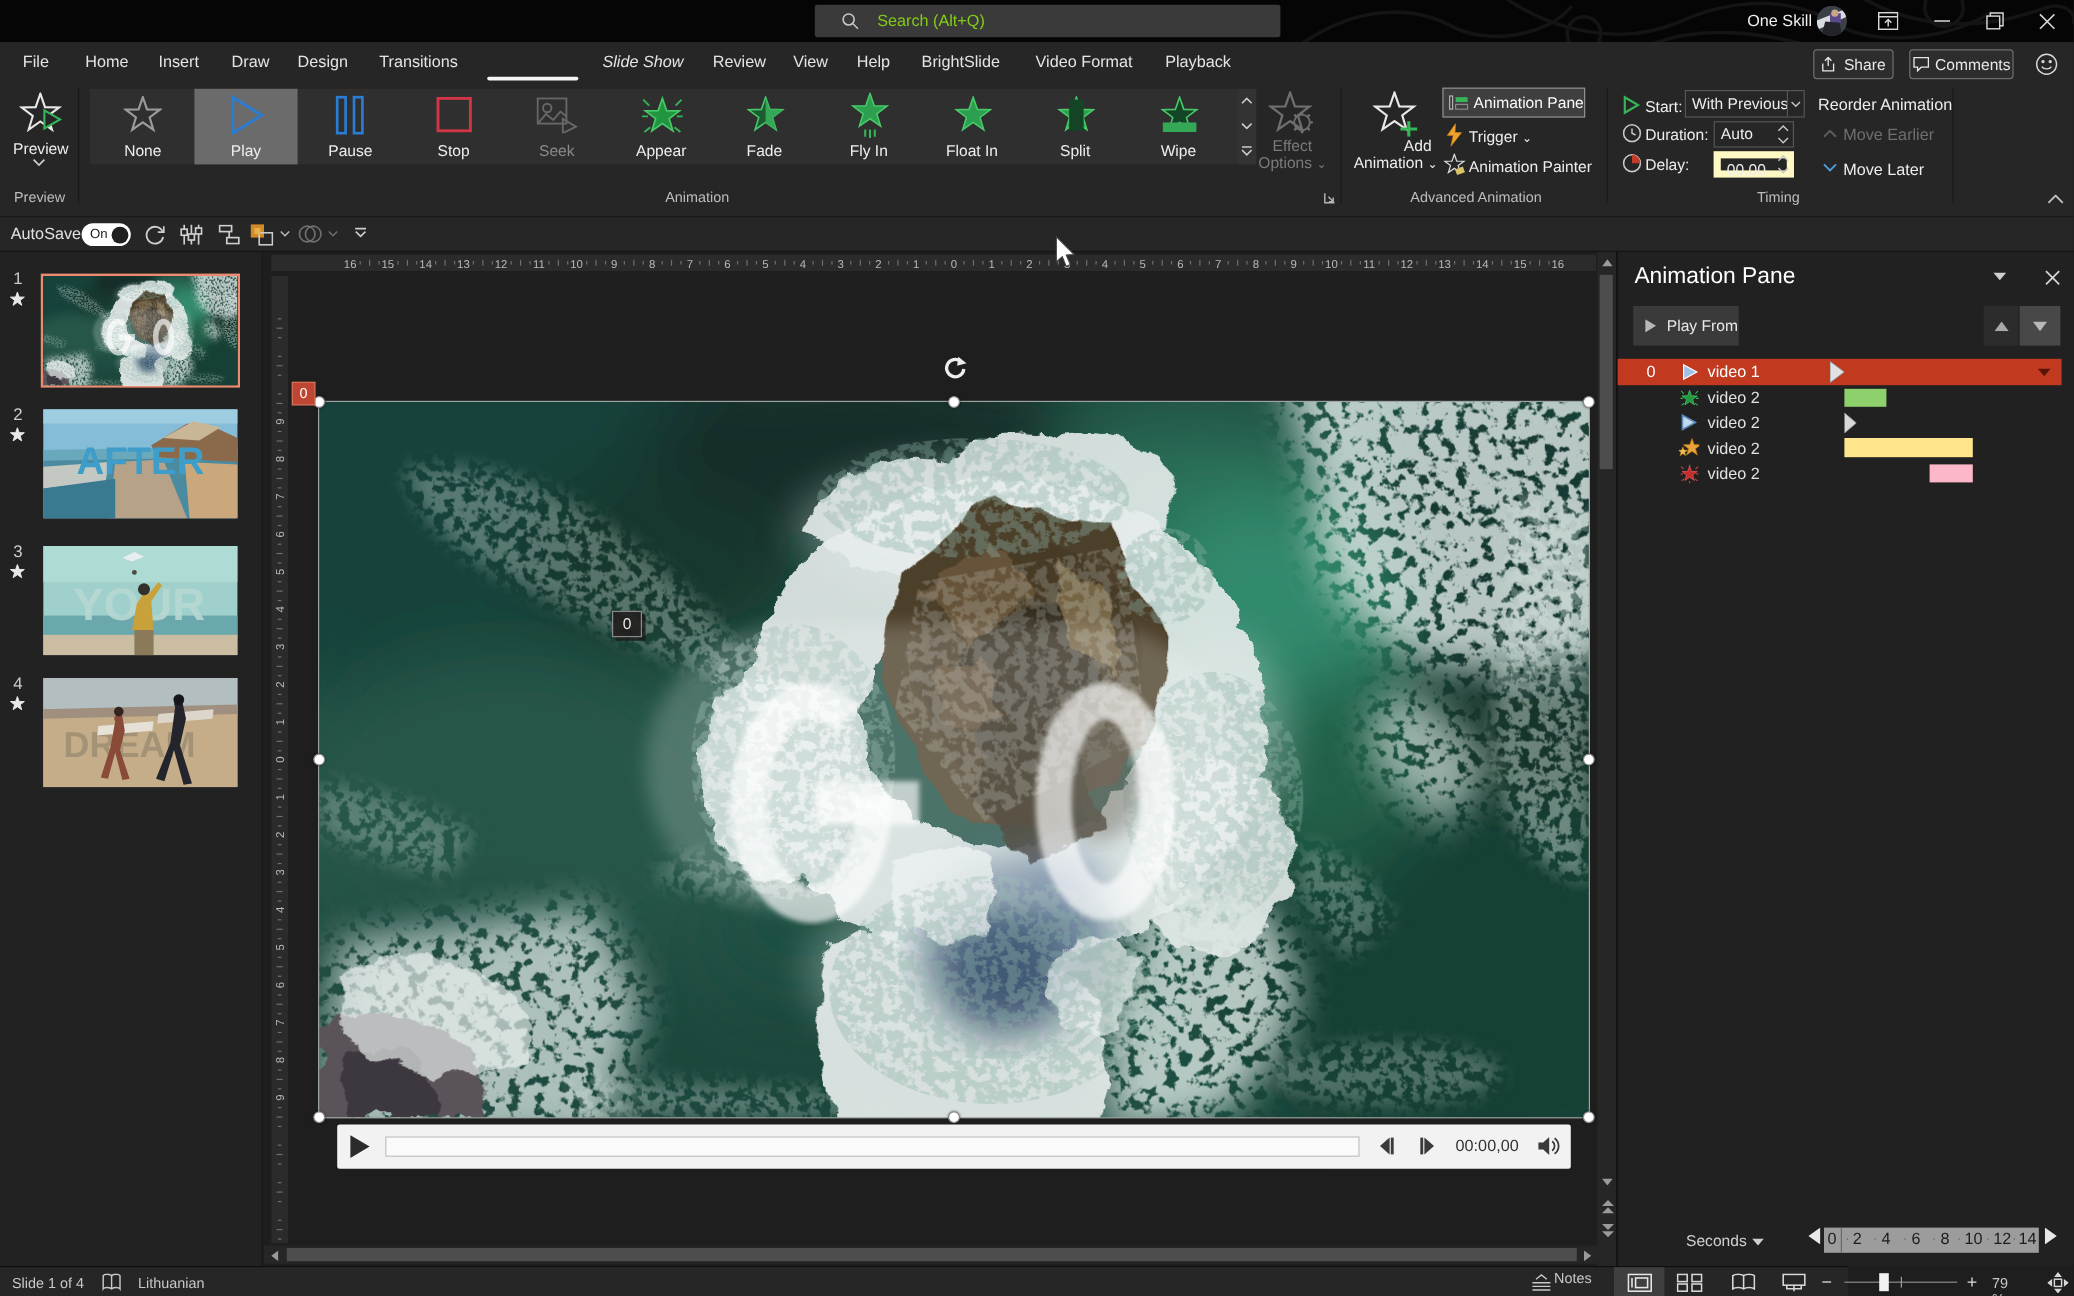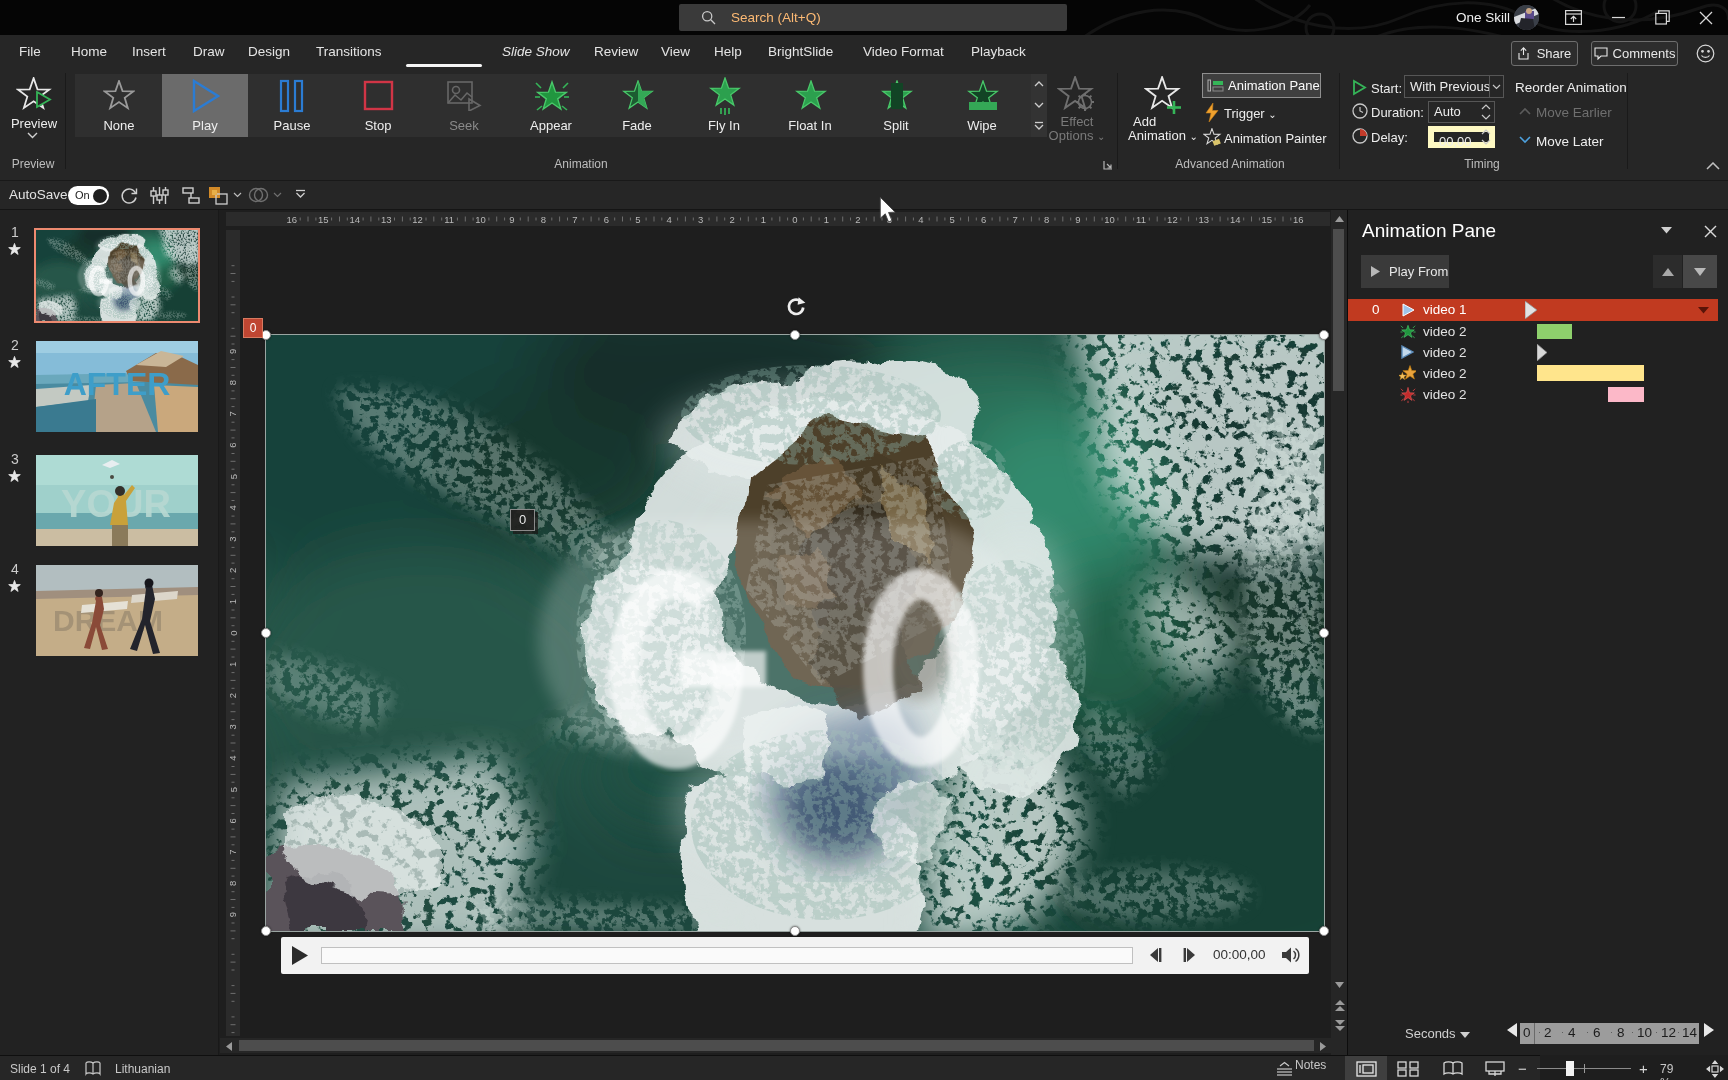--- a/index.html
+++ b/index.html
@@ -4,21 +4,21 @@
 <style>
   * { margin:0; padding:0; box-sizing:border-box; }
   html,body { width:1728px; height:1080px; overflow:hidden; background:#1e1e1e;
     font-family:"Liberation Sans", sans-serif; }
   .abs { position:absolute; }
   
   #titlebar { position:absolute; left:0; top:0; width:1728px; height:35px; background:#050505; }
   #title-text { position:absolute; left:168px; top:0; height:35px; display:flex; align-items:center;
     color:#e8e8e8; font-size:13.5px; }
   #searchbox { position:absolute; left:679px; top:4px; width:388px; height:27px; background:#3a3a3a;
-    border-radius:2px; display:flex; align-items:center; color:#fdba74; font-size:13.5px; }
+    border-radius:2px; display:flex; align-items:center; color:#84cc16; font-size:13.5px; }
   #oneskill { position:absolute; left:1456px; top:0; height:35px; display:flex; align-items:center;
     color:#f0f0f0; font-size:13.5px; }
   .winctl { position:absolute; top:0; height:35px; width:30px; display:flex; align-items:center;
     justify-content:center; color:#d8d8d8; }
   
   #menubar { position:absolute; left:0; top:35px; width:1728px; height:35px; background:#262626; }
   .tab { position:absolute; top:0; height:33px; display:flex; align-items:center; color:#e4e4e4;
     font-size:13.5px; }
   .btn-outline { position:absolute; top:6px; height:25px; border:1px solid #6e6e6e; border-radius:3px;
     background:#2d2d2d; color:#e8e8e8; font-size:13px; display:flex; align-items:center; justify-content:center; gap:5px;}
@@ -277,21 +277,21 @@
     </svg>
   <div class="vsep" style="left:1117px;"></div>
 
   <svg class="abs" style="left:1144px;top:6px" width="42" height="38" viewBox="0 0 42 38">
     <use href="#starp" fill="none" stroke="#e8e8e8" stroke-width="1.6" transform="scale(1.13)"></use>
     <g stroke="#35b558" stroke-width="2.6">
         <line x1="30" y1="25" x2="30" y2="38"></line>
         <line x1="23" y1="31.5" x2="37" y2="31.5"></line>
       </g>
   </svg>
-  <div class="ribtext abs" style="left:1133px;top:44px;width:60px;text-align:left;">Add</div>
+  <div class="ribtext abs" style="left:1133px;top:44px;width:60px;text-align:right;">Add</div>
   <div class="ribtext abs" style="left:1118px;top:58px;width:90px;text-align:center;">Animation <span style="font-size:10px;">⌄</span></div>
 
   <div class="abs" style="left:1202px;top:3px;width:119px;height:25px;background:#3f3f3f;border:1px solid #8f8f8f;display:flex;align-items:center;">
     <svg style="margin-left:4px" width="17" height="15" viewBox="0 0 17 15">
       <rect x="1" y="2" width="2.5" height="11" fill="none" stroke="#b0b0b0" stroke-width="1"></rect>
       <rect x="6" y="3" width="10" height="4" fill="#35b558"></rect>
       <rect x="6" y="9" width="10" height="4" fill="none" stroke="#8a8a8a" stroke-width="1"></rect>
     </svg>
     <span style="margin-left:4px;color:#fafafa;font-size:13px;">Animation Pane</span>
   </div>

